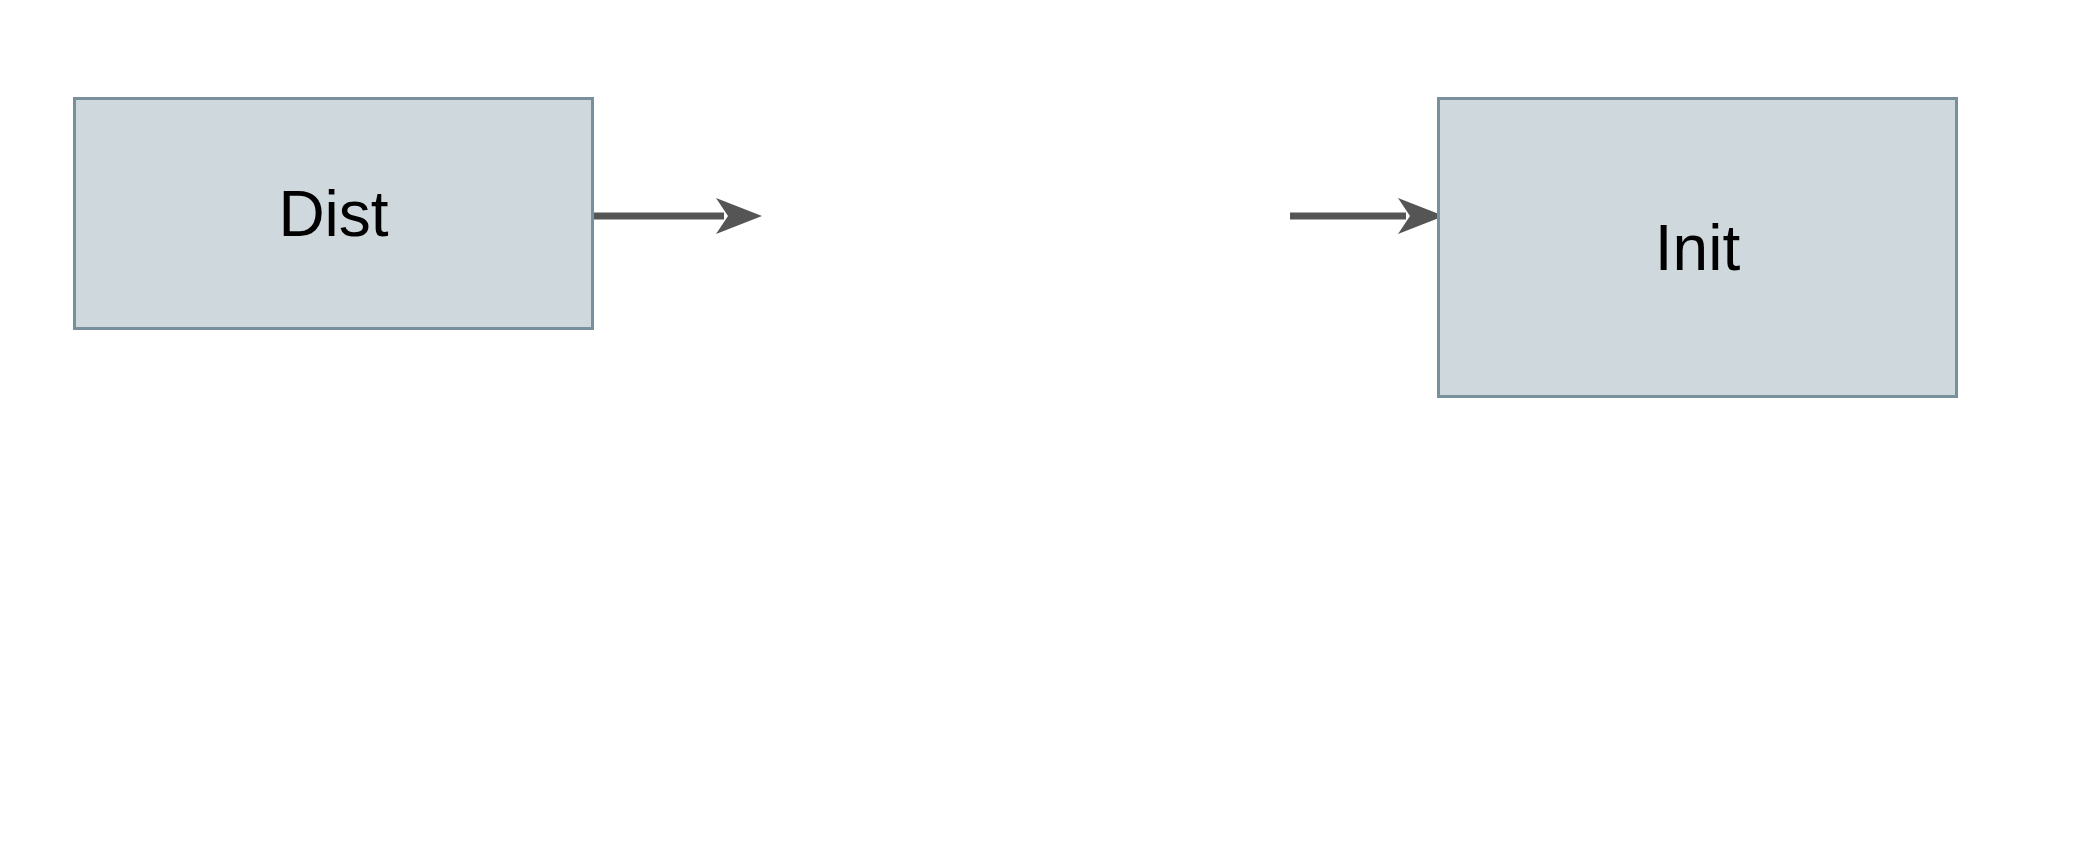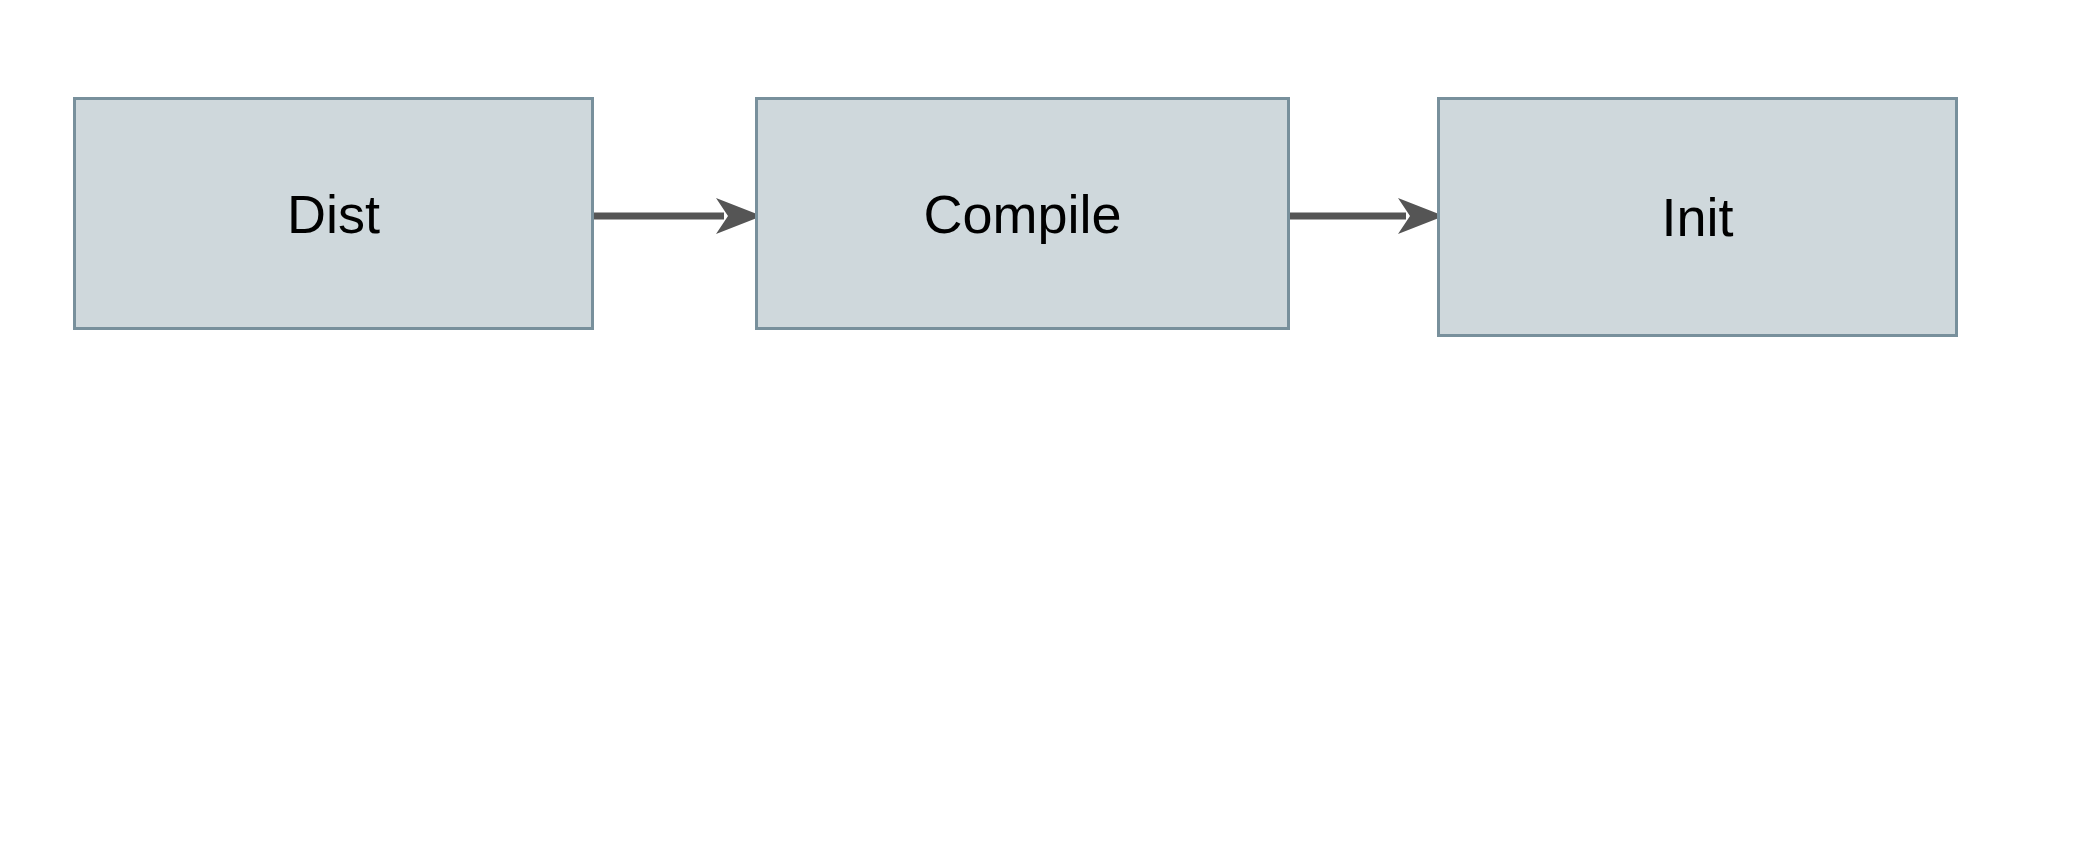--- a/index.html
+++ b/index.html
@@ -25,33 +25,33 @@
     box-sizing: border-box;
     background: #cfd8dc;
     border: 3px solid #78909c;
     display: flex;
     align-items: center;
     justify-content: center;
     z-index: 2;
   }
   .node-label {
     font-family: "Liberation Sans", sans-serif;
-    font-size: 54px;
+    font-size: 64px;
     font-weight: 400;
     color: #000000;
     line-height: 1;
     letter-spacing: 0px;
     white-space: nowrap;
     -webkit-user-select: none;
     user-select: none;
   }
   
   #node-dist    { left: 73px;   top: 97px;  width: 521px; height: 233px; }
   #node-compile { left: 755px;  top: 97px;  width: 535px; height: 233px; }
-  #node-init    { left: 1437px; top: 97px;  width: 521px; height: 240px; }
+  #node-init    { left: 1437px; top: 97px;  width: 521px; height: 301px; }
   #node-clean   { left: 755px;  top: 512px; width: 535px; height: 233px; }
 
   
   .edge {
     position: absolute;
     z-index: 1;
     overflow: visible;
   }
   #edge-dist-compile { left: 590px;  top: 190px; width: 172px; height: 52px; }
   #edge-compile-init { left: 1286px; top: 190px; width: 158px; height: 52px; }
@@ -70,22 +70,19 @@
 
   <svg id="edge-compile-init" class="edge" viewBox="0 0 158 52">
     <line class="edge-line" x1="4" y1="26" x2="120" y2="26"></line>
     <path class="edge-head" d="M 158 26 L 112 44 L 124 26 L 112 8 Z"></path>
   </svg>
 
   <div id="node-dist" class="node">
     <span class="node-label">Dist</span>
   </div>
 
-  <div id="node-compile" class="node">
-    <span class="node-label">Compile</span>
-  </div>
 
   <div id="node-init" class="node">
     <span class="node-label">Init</span>
   </div>
 
 
 </div>
 
 </body></html>

